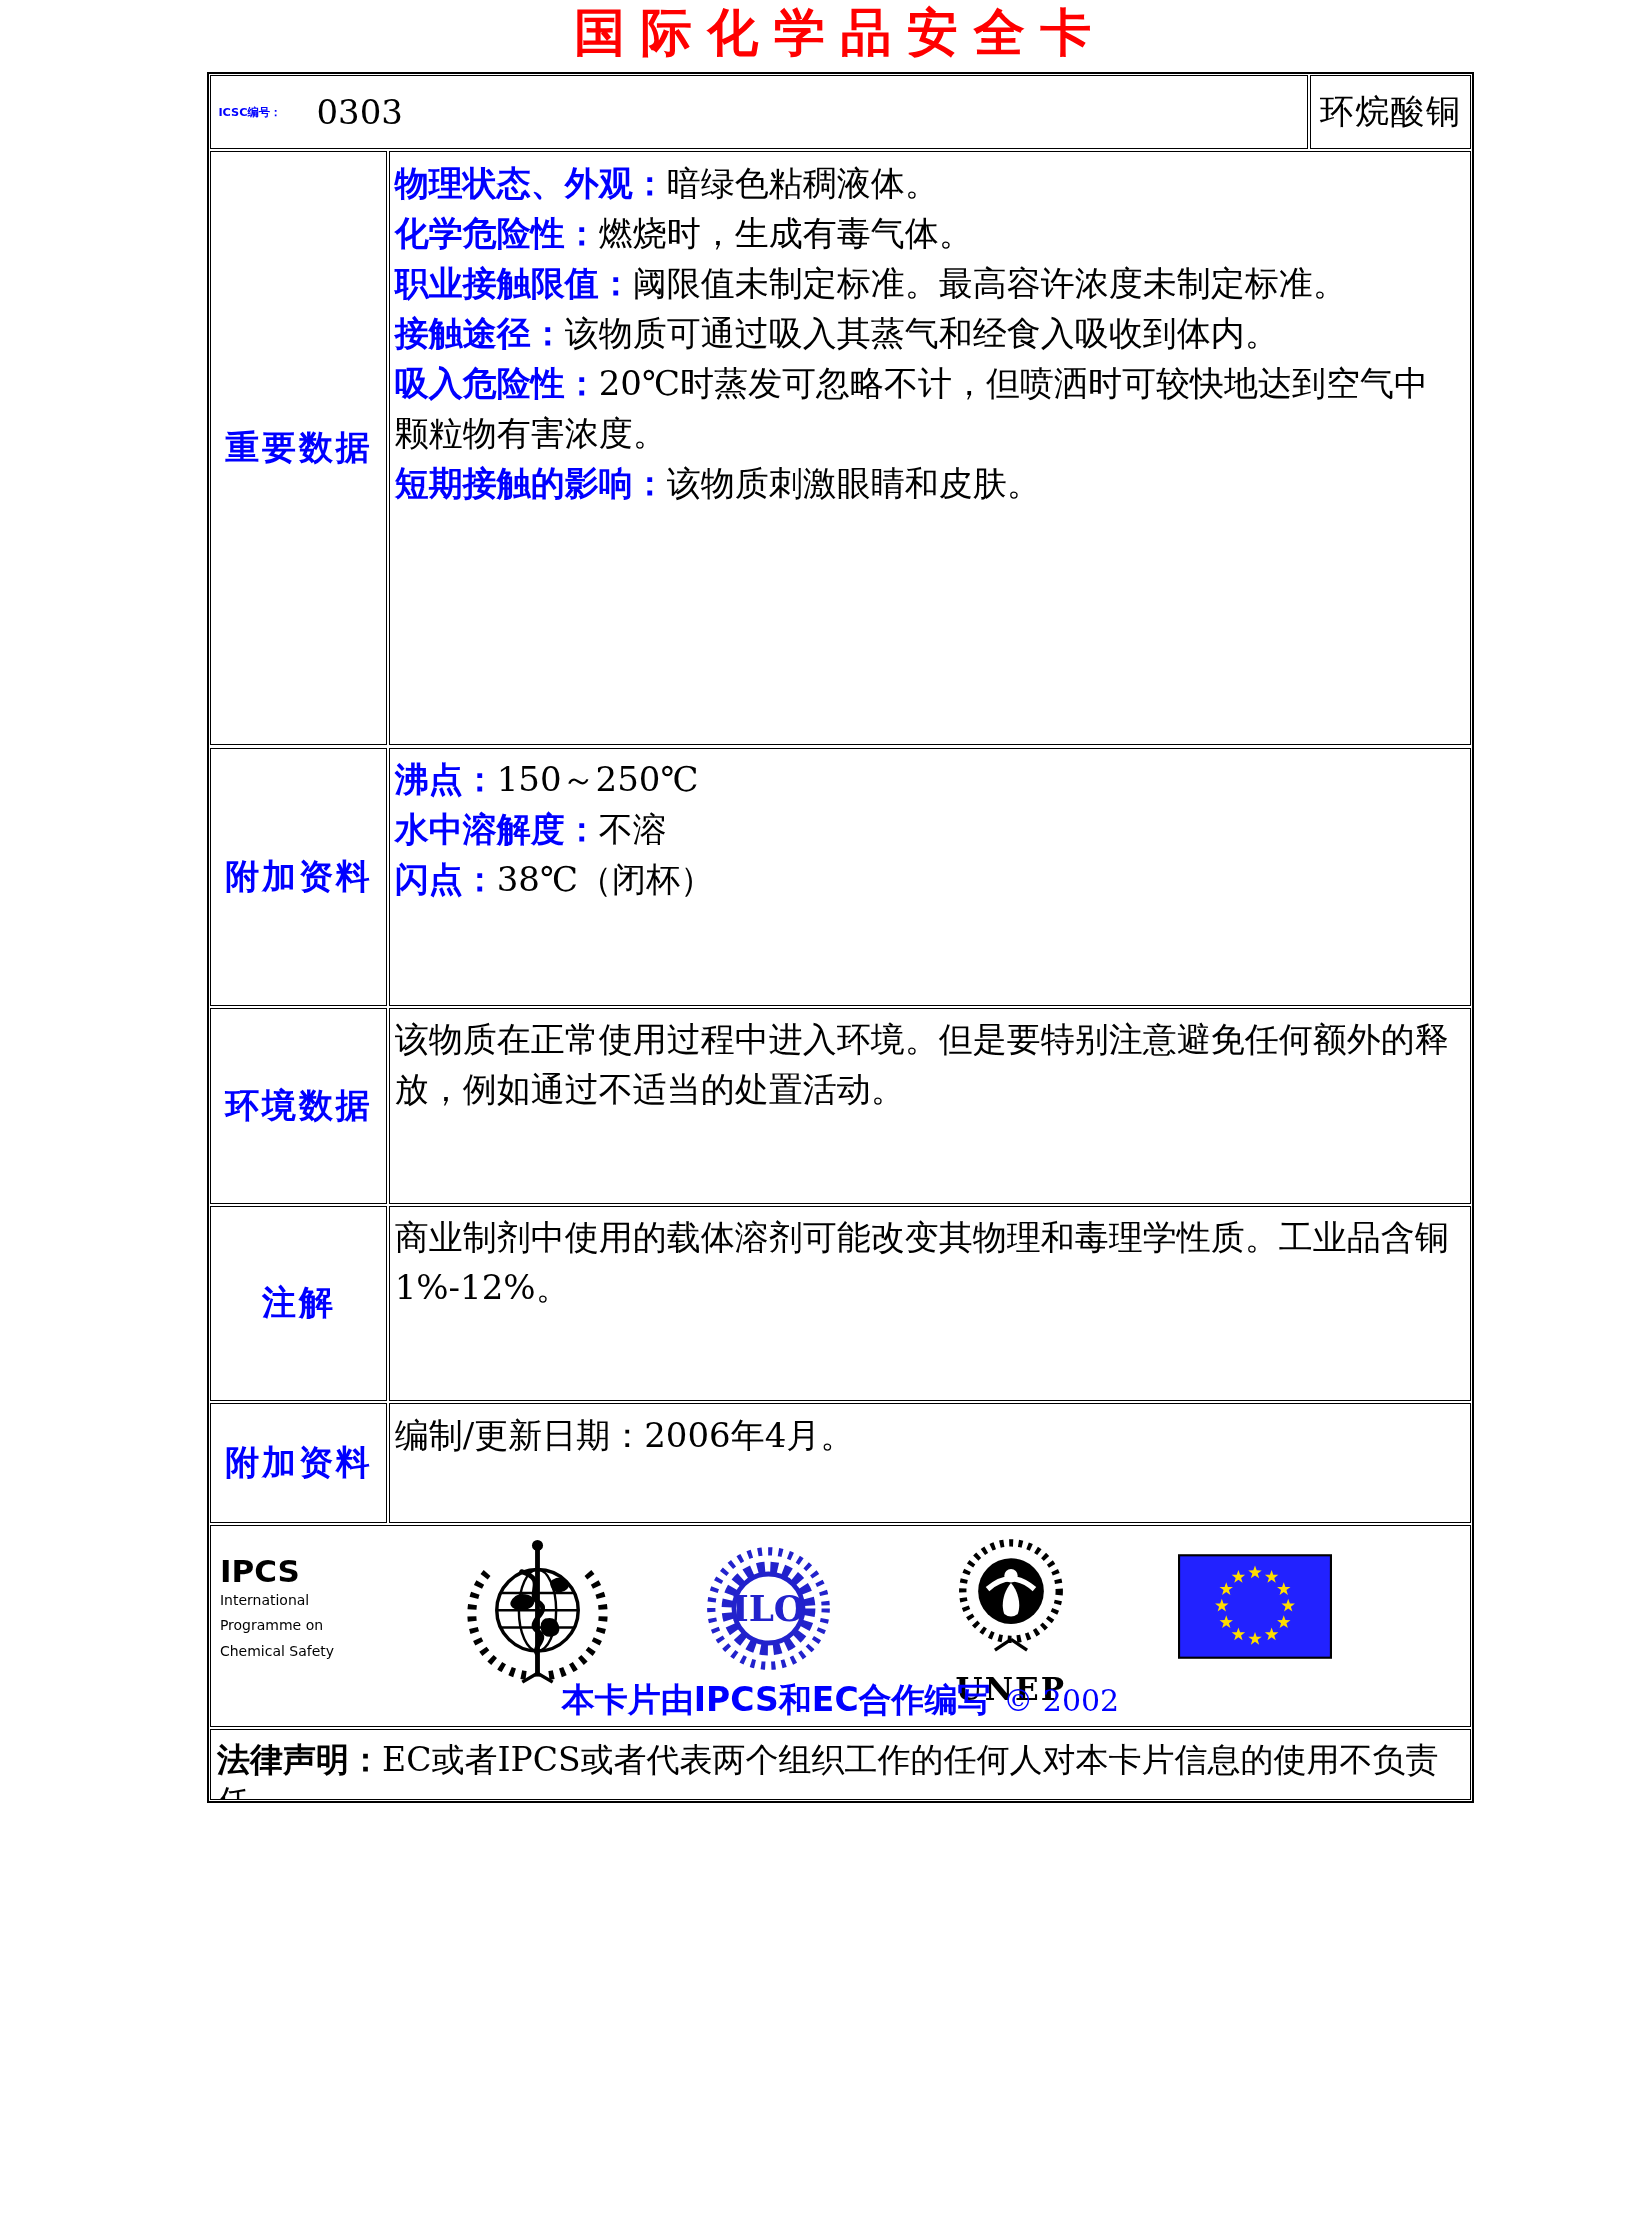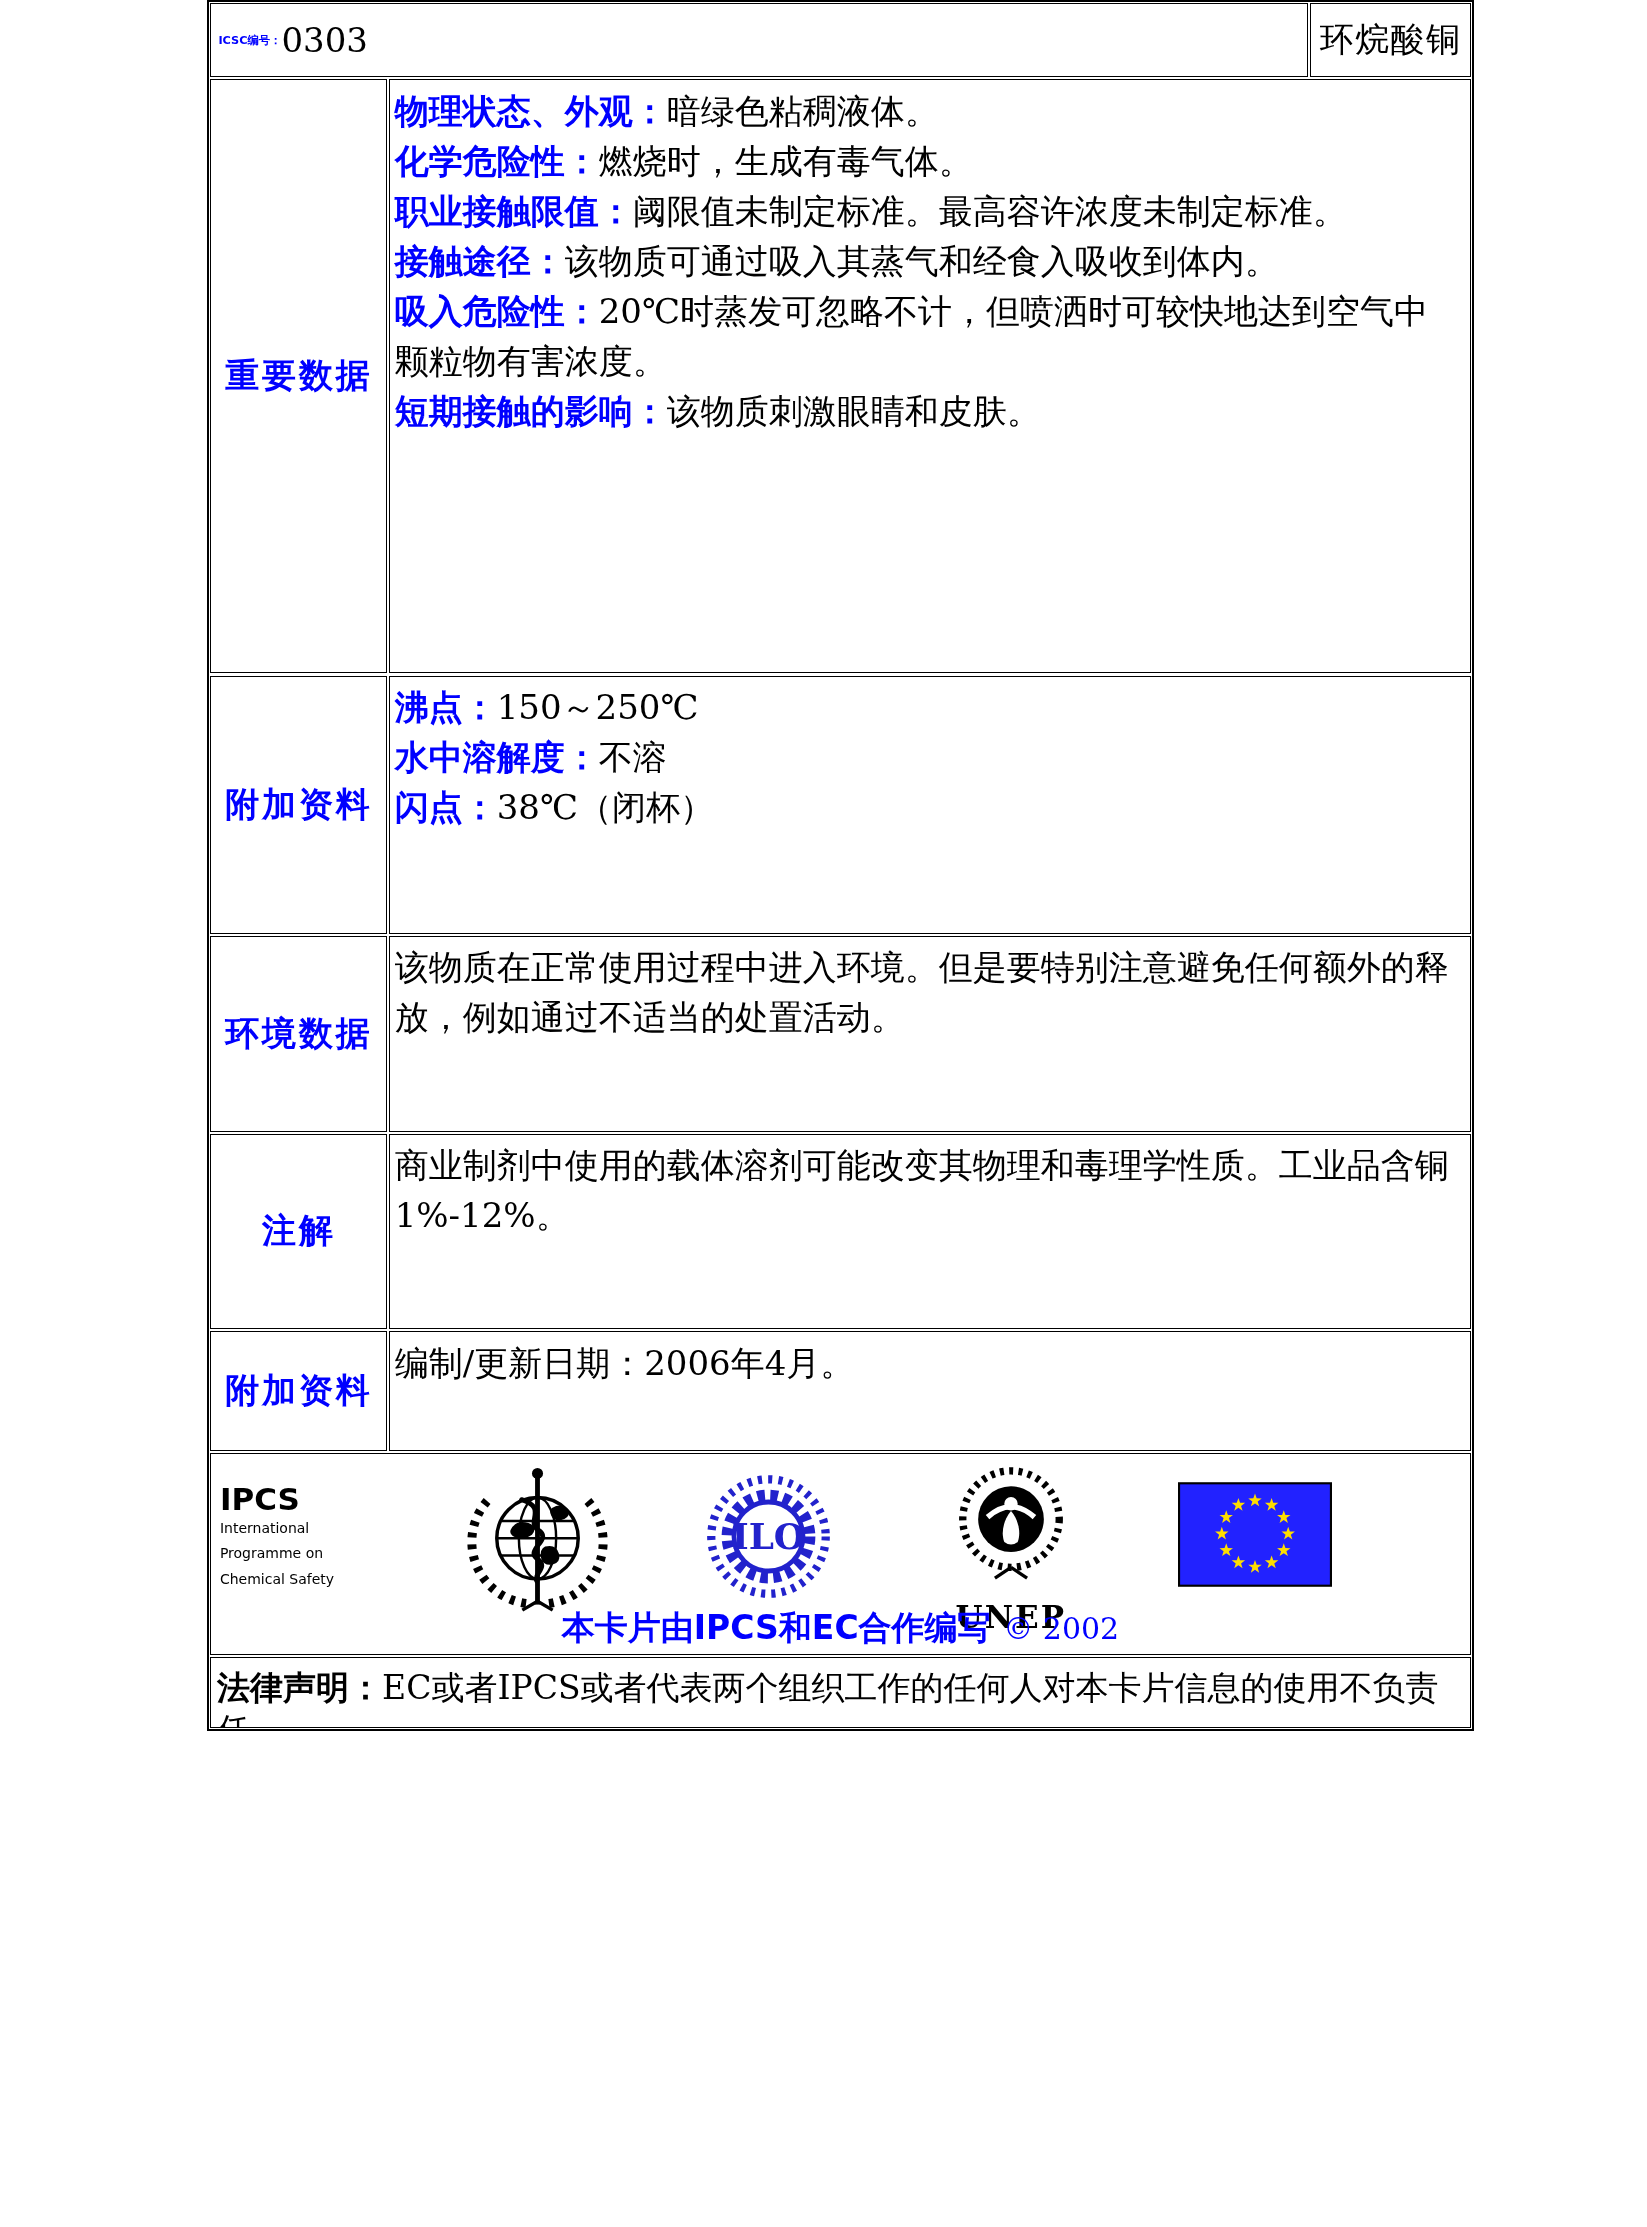--- a/index.html
+++ b/index.html
@@ -21,21 +21,21 @@
     line-height:65px;
     letter-spacing:15.6px;
     margin:0 0 7px 0;
     white-space:nowrap;
   }
 
   
   .card { border:2.1px solid #000; padding:1.4px; background:#fff; }
   .row { display:flex; gap:2.1px; margin-bottom:2.1px; }
   .row:last-child { margin-bottom:0; }
-  .cell { border:1.4px solid #000; background:#fff; box-sizing:border-box; overflow:hidden; }
+  .cell { border:1.4px solid #000; background:#fff; box-sizing:border-box; overflow:hidden;gap:35px; }
 
   .r-head      { height:74px; }
   .r-important { height:594px; }
   .r-physical  { height:258px; }
   .r-env       { height:196px; }
   .r-notes     { height:195px; }
   .r-add       { height:120px; }
   .r-logos     { height:202px;justify-content:center; }
   .r-legal     { height:71px; }
 
@@ -88,20 +88,21 @@
   
   .legal-cell { flex:1; padding:8.5px 7px 0 5.7px; font-size:33px; line-height:42px; }
   .legal-k { font-family:"DejaVu Sans", sans-serif; font-weight:bold; color:#000; }
   .legal-v { color:#000; }
 </style>
 </head>
 <body>
 
 <div class="page">
 
+  <div class="title">国际化学品安全卡</div>
 
   <div class="card">
 
     <div class="row r-head">
       <div class="cell head-left">
         <span class="k">ICSC编号：</span>
         <span class="icsc-num">0303</span>
       </div>
       <div class="cell head-right">
         <span class="chem-name">环烷酸铜</span>

